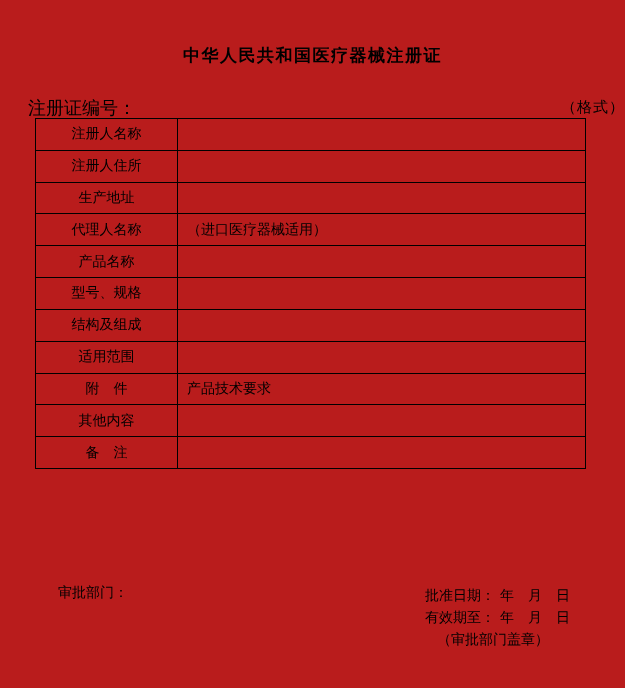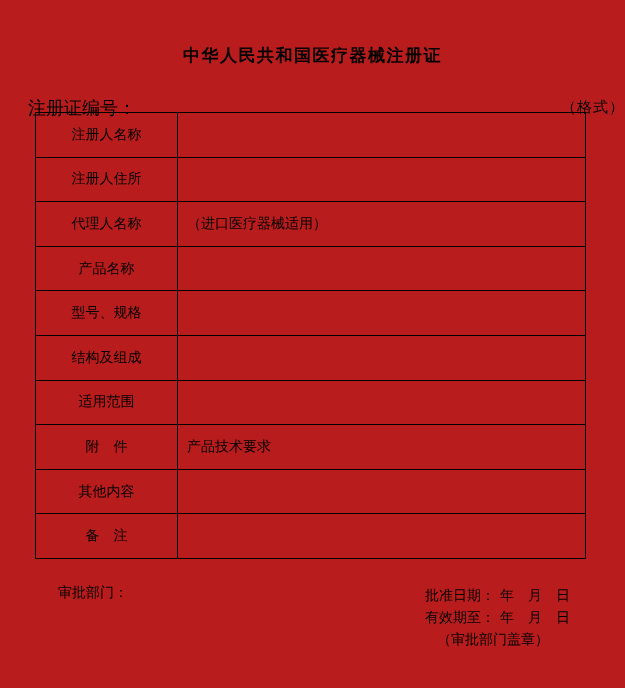--- a/index.html
+++ b/index.html
@@ -37,24 +37,24 @@
     margin-top: 20px;
   }
   .cert-no {
     position: absolute;
     top: 96px;
     left: 28px;
     font-size: 18px;
   }
   table.form-table {
     position: absolute;
-    top: 112px;
+    top: 118px;
     left: 35px;
     width: 551px;
-    height: 447px;
+    height: 351px;
     border-collapse: collapse;
     table-layout: fixed;
   }
   table.form-table td {
     border: 1px solid #000000;
     font-size: 14px;
     vertical-align: middle;
     overflow: hidden;
   }
   td.label-cell {
@@ -96,20 +96,24 @@
     <tbody>
       <tr>
         <td class="label-cell">注册人名称</td>
         <td class="value-cell"></td>
       </tr>
       <tr>
         <td class="label-cell">注册人住所</td>
         <td class="value-cell"></td>
       </tr>
       <tr>
+        <td class="label-cell">生产地址</td>
+        <td class="value-cell"></td>
+      </tr>
+      <tr>
         <td class="label-cell">代理人名称</td>
         <td class="value-cell">（进口医疗器械适用）</td>
       </tr>
       <tr>
         <td class="label-cell">产品名称</td>
         <td class="value-cell"></td>
       </tr>
       <tr>
         <td class="label-cell">型号、规格</td>
         <td class="value-cell"></td>

